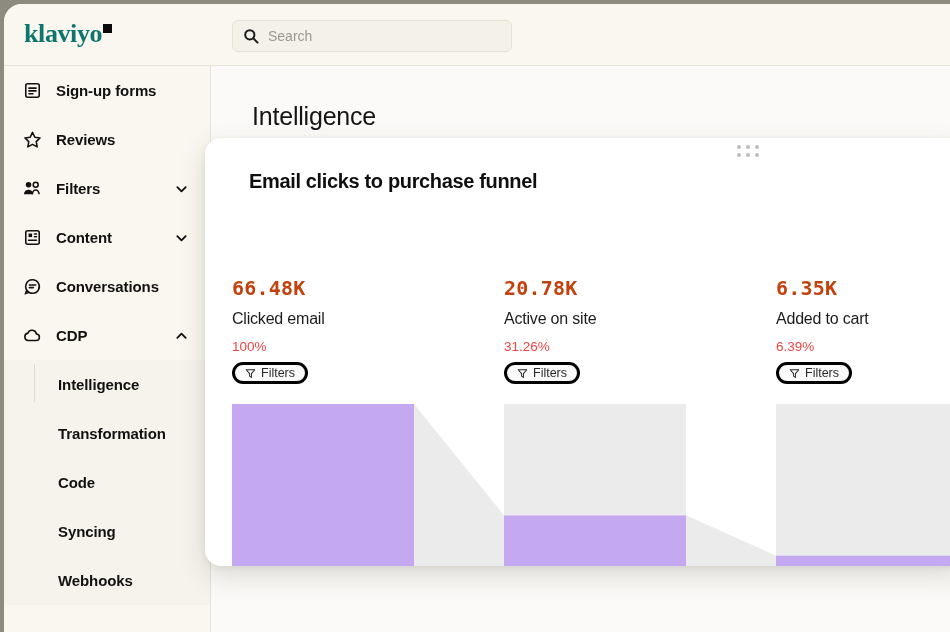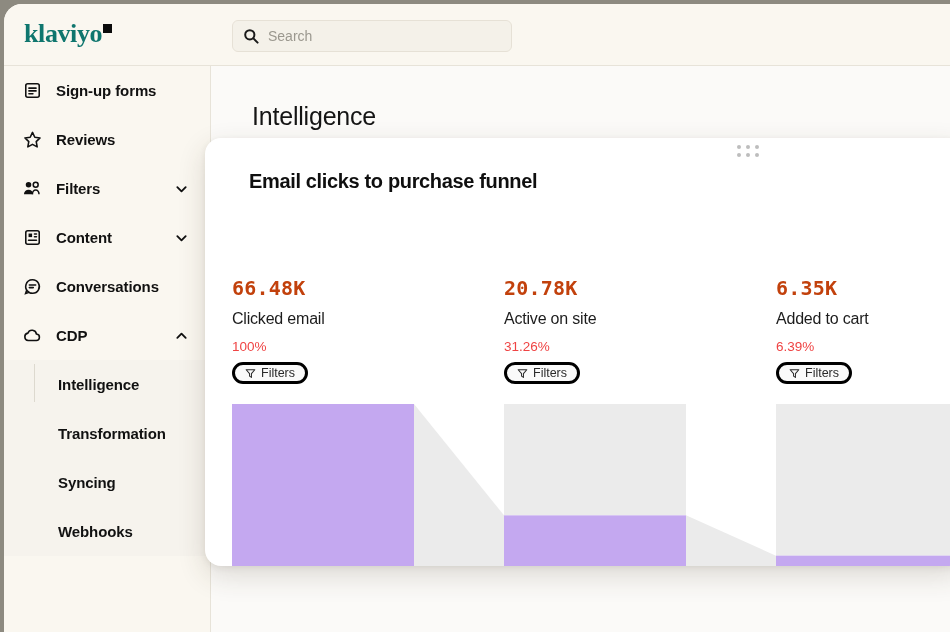--- a/index.html
+++ b/index.html
@@ -300,20 +300,23 @@
         <polyline points="2.5,9 7,4.5 11.5,9"></polyline>
       </svg>
     </div>
 
     <div id="cdp-sub">
       <div class="sub-item">
         <span>Intelligence</span>
       </div>
       <div class="sub-item">
         <span>Transformation</span>
+      </div>
+      <div class="sub-item">
+        <span>Code</span>
       </div>
       <div class="sub-item">
         <span>Syncing</span>
       </div>
       <div class="sub-item">
         <span>Webhooks</span>
       </div>
     </div>
   </div>
 

